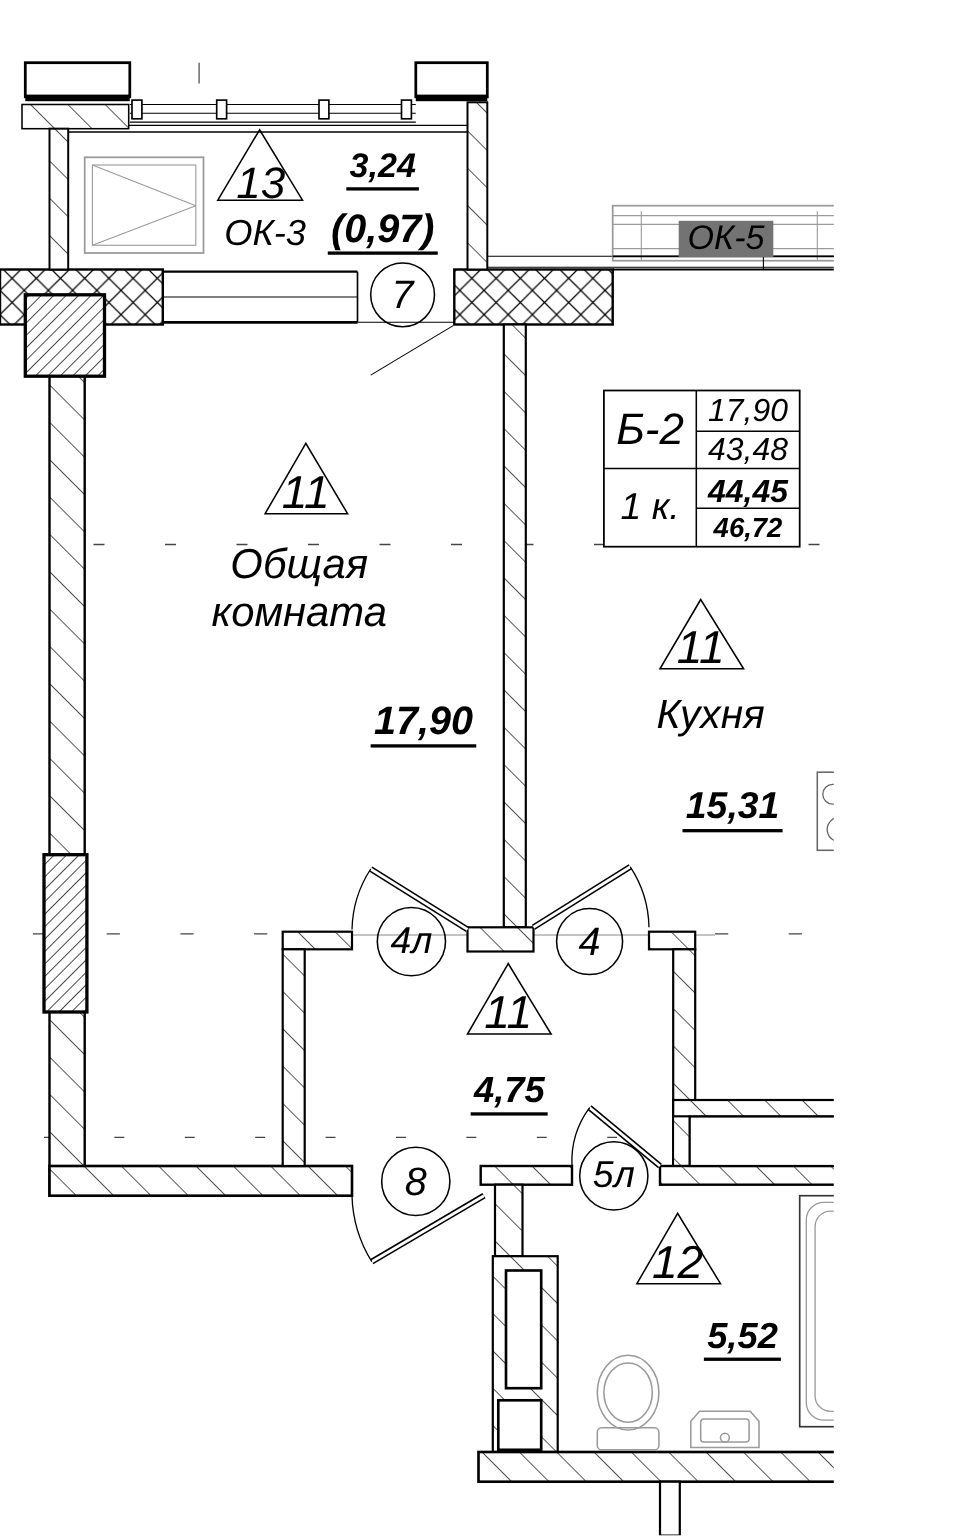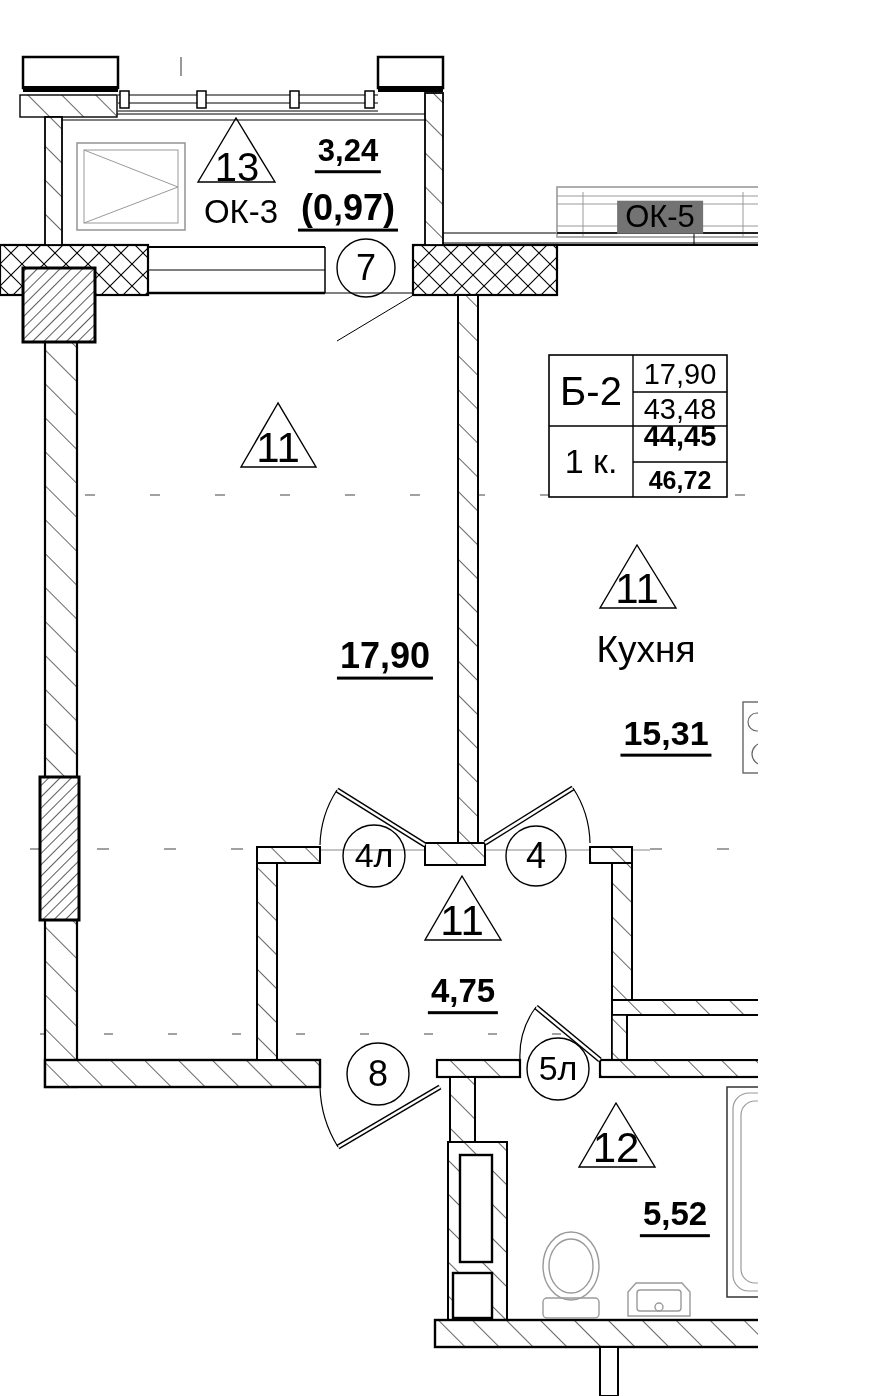--- a/index.html
+++ b/index.html
@@ -1,17 +1,17 @@
 <!DOCTYPE html>
 <html><head>
 <meta charset="utf-8">
 <style>
   html,body{margin:0;padding:0;background:#fff;}
   #plan{position:relative;width:758px;height:1396px;background:#fff;overflow:hidden;
-        font-family:"Liberation Sans",sans-serif;color:#000;}
+        font-family:"Liberation Sans",sans-serif;color:#000;font-style:italic;}
   #plan svg{position:absolute;left:0;top:0;}
   .t{position:absolute;transform:translate(-50%,-50%);white-space:nowrap;line-height:1.05;color:#000;}
   .wrap{white-space:normal;text-align:center;width:178px;}
   .u{font-weight:bold;border-bottom:3px solid #000;padding:0 3px 2px 3px;}
   .whitebg{background:#737373;padding:0 8px;}
 </style>
 </head>
 <body>
 
 <div id="plan">
@@ -207,24 +207,25 @@
   <div class="t" style="left:241px;top:212px;font-size:33px;">ОК-3</div>
   <div class="t u" style="left:348px;top:154px;font-size:31px;">3,24</div>
   <div class="t u" style="left:348px;top:210px;font-size:36px;">(0,97)</div>
 
   <div class="t whitebg" style="left:660px;top:217px;font-size:31px;">ОК-5</div>
 
   <div class="t" style="left:591px;top:391px;font-size:40px;">Б-2</div>
   <div class="t" style="left:591px;top:462px;font-size:34px;">1 к.</div>
   <div class="t" style="left:680px;top:374px;font-size:29px;">17,90</div>
   <div class="t" style="left:680px;top:409px;font-size:29px;">43,48</div>
-  <div class="t" style="left:680px;top:436px;font-size:29px;font-weight:bold;">44,45</div>
+  <div class="t" style="left:680px;top:448px;font-size:29px;font-weight:bold;">44,45</div>
   <div class="t" style="left:680px;top:480px;font-size:25px;font-weight:bold;">46,72</div>
 
   <div class="t" style="left:278px;top:448px;font-size:42px;">11</div>
+  <div class="t wrap" style="left:272px;top:536px;font-size:38px;line-height:1.15;">Общая комната</div>
   <div class="t u" style="left:385px;top:658px;font-size:36px;">17,90</div>
 
   <div class="t" style="left:637px;top:589px;font-size:42px;">11</div>
   <div class="t" style="left:646px;top:650px;font-size:37px;">Кухня</div>
   <div class="t u" style="left:666px;top:736px;font-size:34px;">15,31</div>
 
   <div class="t" style="left:462px;top:921px;font-size:42px;">11</div>
   <div class="t u" style="left:463px;top:994px;font-size:33px;">4,75</div>
 
   <div class="t" style="left:616px;top:1148px;font-size:42px;">12</div>

